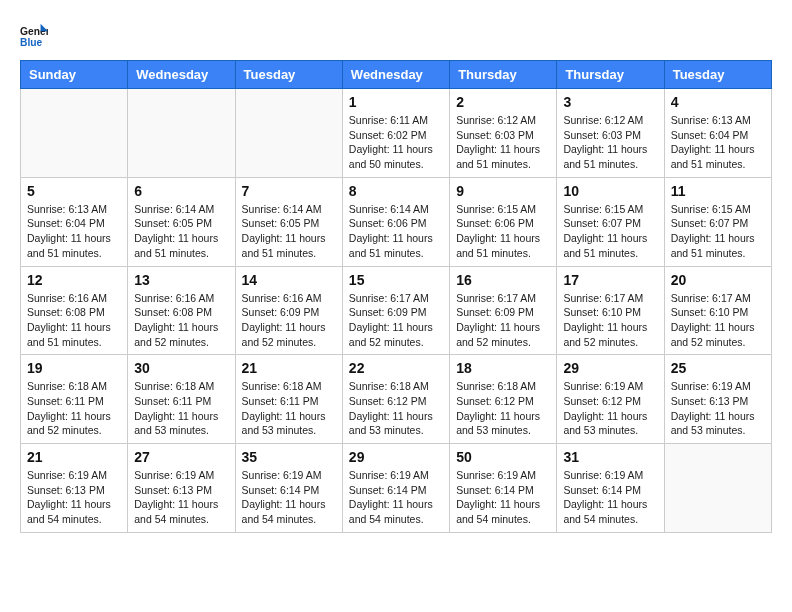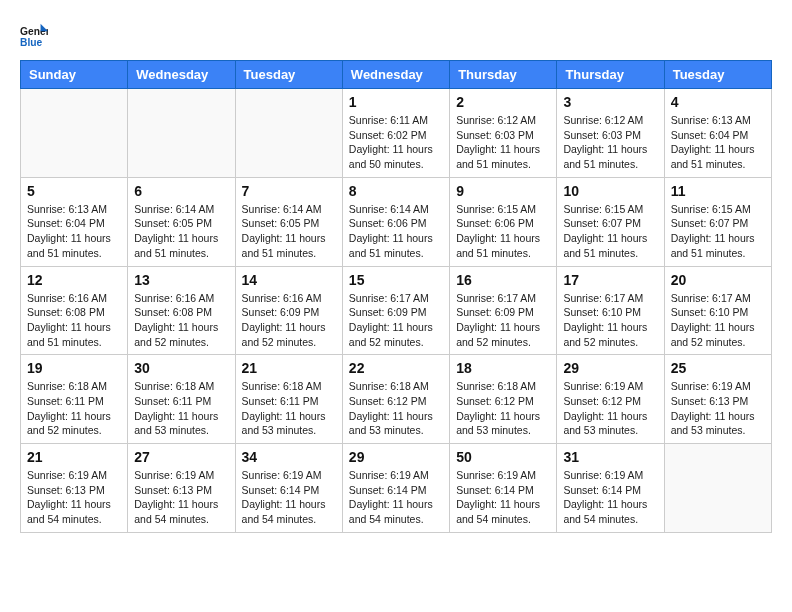--- a/index.html
+++ b/index.html
@@ -279,21 +279,21 @@
 Sunset: 6:13 PM
 Daylight: 11 hours and 54 minutes.</div>
         </td>
         <td>
           <div class="day-number">27</div>
           <div class="day-info" style="white-space: pre-line;">Sunrise: 6:19 AM
 Sunset: 6:13 PM
 Daylight: 11 hours and 54 minutes.</div>
         </td>
         <td>
-          <div class="day-number">34</div>
+          <div class="day-number">35</div>
           <div class="day-info" style="white-space: pre-line;">Sunrise: 6:19 AM
 Sunset: 6:14 PM
 Daylight: 11 hours and 54 minutes.</div>
         </td>
         <td>
           <div class="day-number">29</div>
           <div class="day-info" style="white-space: pre-line;">Sunrise: 6:19 AM
 Sunset: 6:14 PM
 Daylight: 11 hours and 54 minutes.</div>
         </td>

